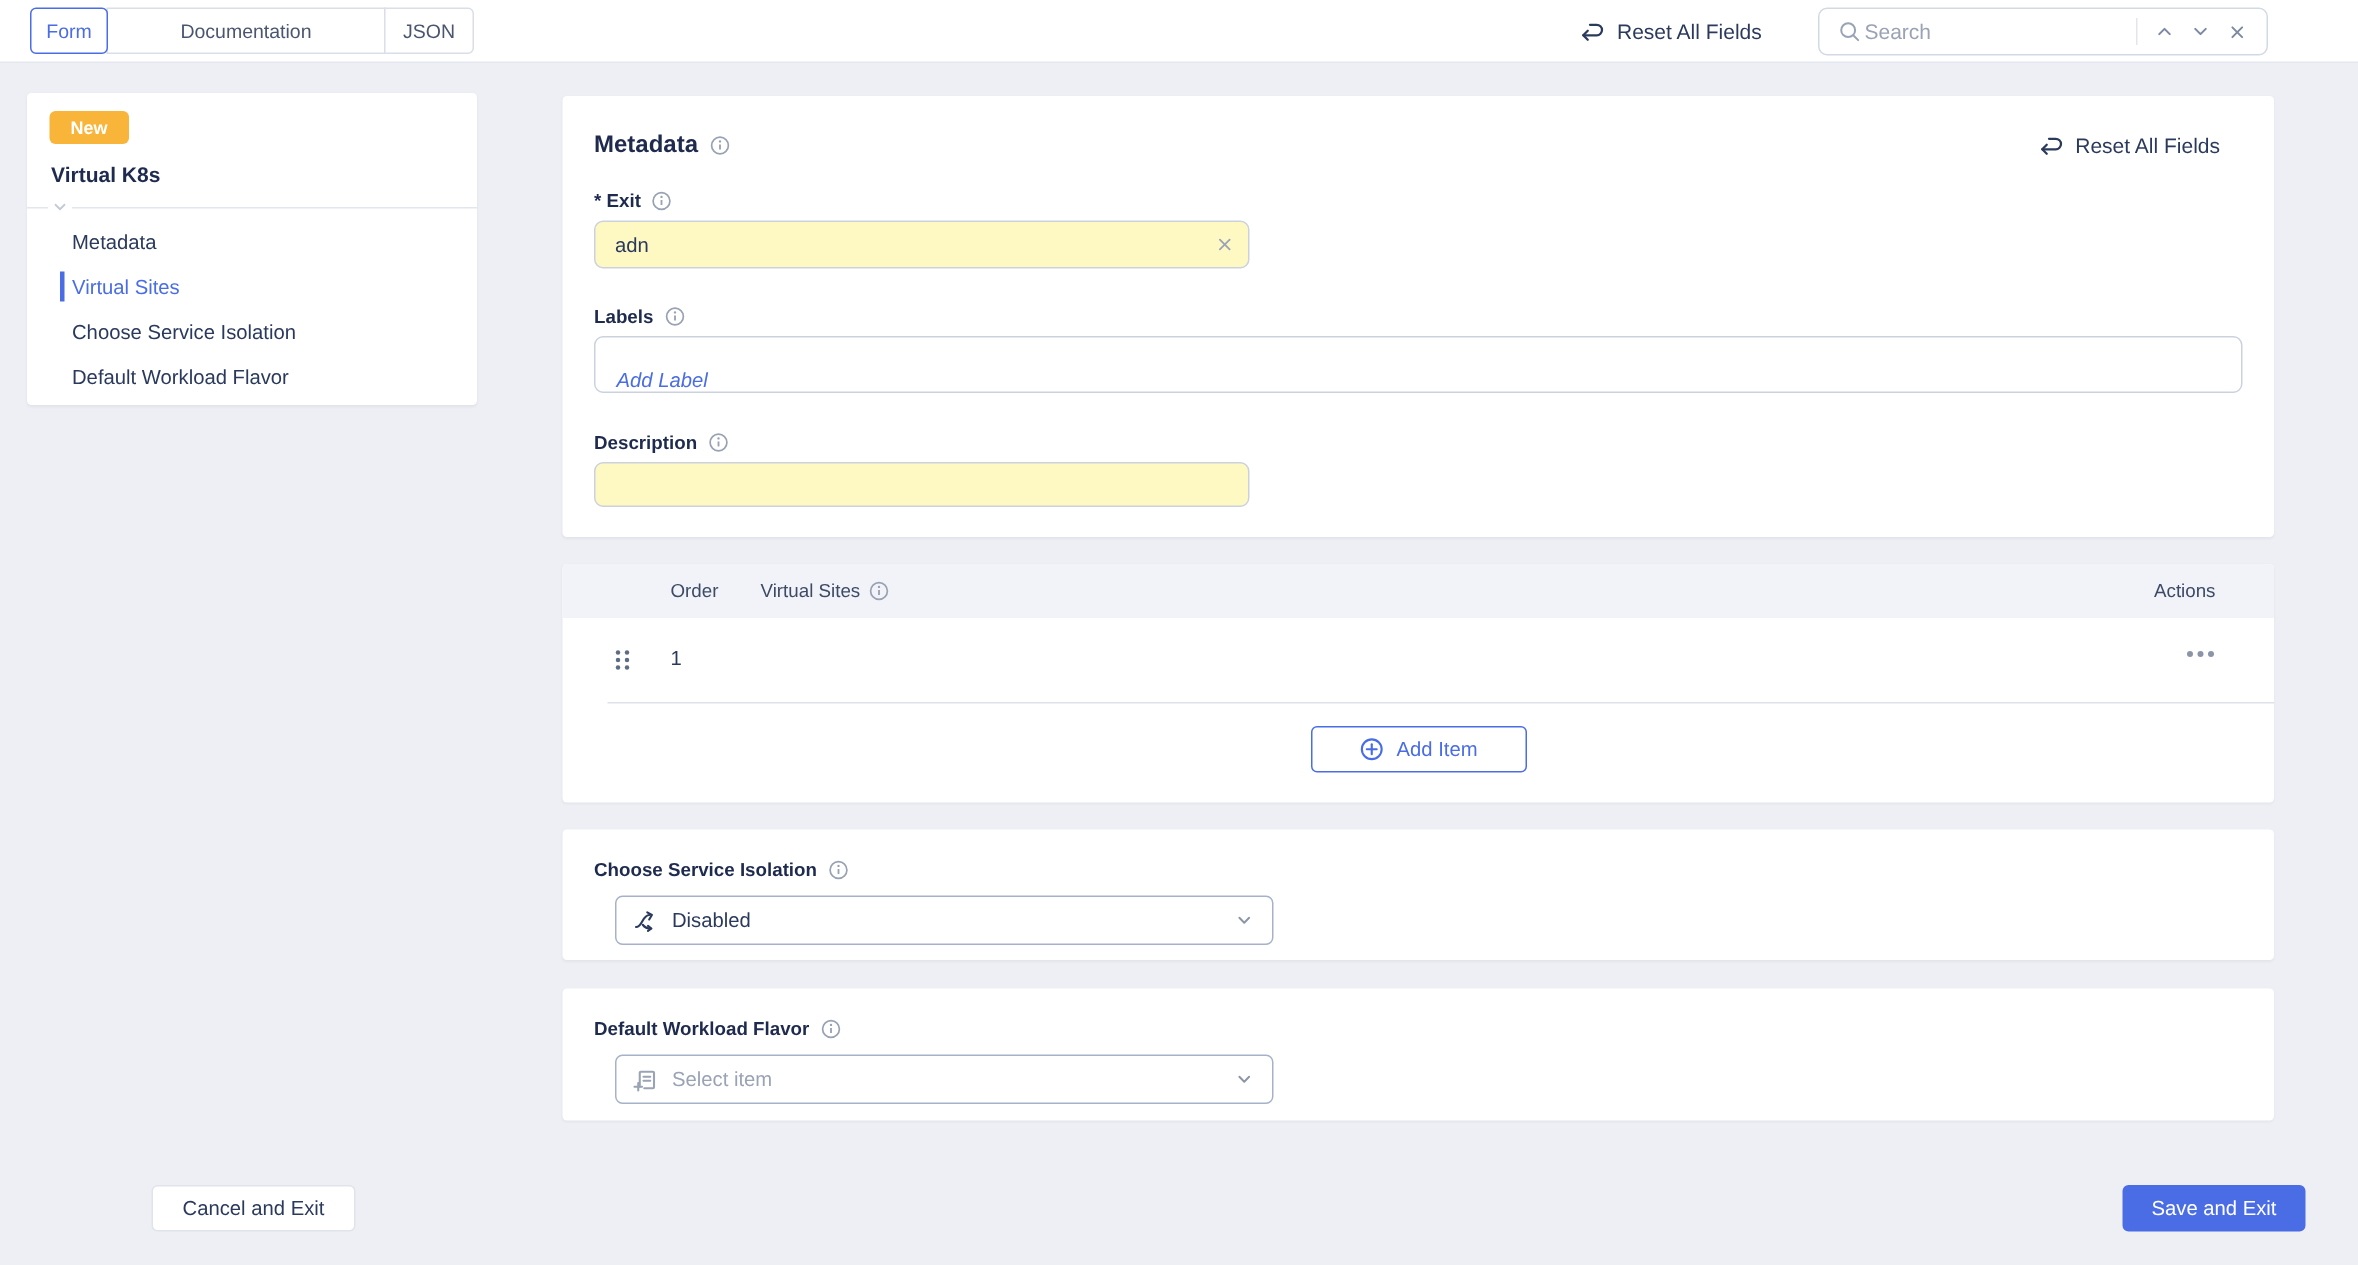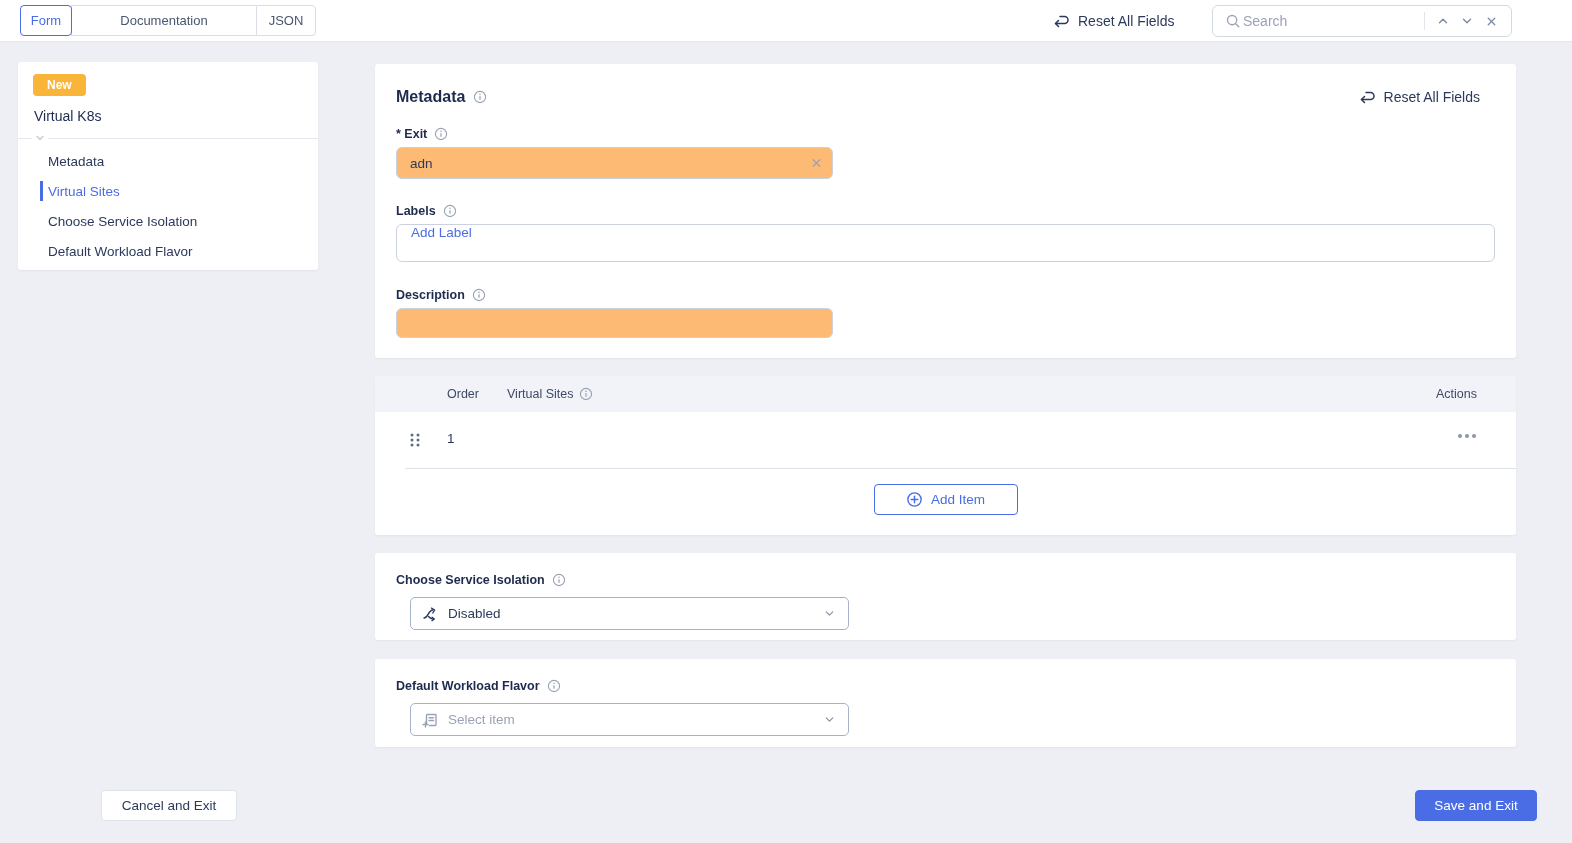--- a/index.html
+++ b/index.html
@@ -18,45 +18,45 @@
   .topbar-reset { position:absolute; left:1052px; top:0; height:42px; display:flex; align-items:center; gap:8px; font-size:14px; color:#2B3A5C; cursor:pointer; }
   .searchbox { position:absolute; left:1212px; top:5px; width:300px; height:32px; border:1px solid #D3D9E3; border-radius:6px; background:#fff; display:flex; align-items:center; padding:0 8px 0 10px; }
   .searchbox input { border:none; outline:none; flex:1; font-size:14px; color:#2B3A5C; min-width:0; font-family:"Liberation Sans",sans-serif; }
   .searchbox input::placeholder { color:#9AA3B5; }
   .search-divider { width:1px; height:18px; background:#E1E5EC; margin:0 6px; }
   .icon-btn { display:flex; align-items:center; justify-content:center; width:24px; height:24px; cursor:pointer; }
 
   
   .sidebar-card { position:absolute; left:18px; top:62px; width:300px; height:208px; background:#fff; border-radius:3px; box-shadow:0 1px 2px rgba(30,42,78,.06); }
   .new-badge { position:absolute; left:15px; top:12px; background:#F9B43A; color:#fff; font-size:12px; font-weight:bold; padding:4px 14px; border-radius:4px;text-align:center; }
-  .sidebar-title { position:absolute; left:16px; top:46px; font-size:14px; font-weight:normal; color:#1E2A4E; }
+  .sidebar-title { position:absolute; left:16px; top:46px; font-size:14px; font-weight:bold; color:#1E2A4E; }
   .sidebar-divider { position:absolute; left:0; top:76px; width:300px; border-top:1px solid #E2E6EE; }
   .divider-caret { position:absolute; left:14px; top:-7px; width:16px; height:12px; background:#fff; display:flex; align-items:center; justify-content:center; }
   .side-nav { position:absolute; left:0; top:84px; width:300px; }
   .nav-item { position:relative; height:30px; display:flex; align-items:center; padding-left:30px; font-size:13.5px; color:#2B3A5C; cursor:pointer; }
   .nav-item.active { color:#4A6DE5; }
   .nav-item.active::before { content:""; position:absolute; left:22px; top:5px; width:3px; height:20px; background:#4A6DE5; }
 
   
   .card { position:absolute; left:375px; width:1141px; background:#fff; border-radius:3px; box-shadow:0 1px 2px rgba(30,42,78,.05); }
   .card-1 { top:64px; height:294px; }
   .card-2 { top:376px; height:159px; }
   .card-3 { top:553px; height:87px; }
   .card-4 { top:659px; height:88px; }
 
   .card-heading { position:absolute; left:21px; top:24px; display:flex; align-items:center; gap:8px; }
   .card-heading .h-text { font-size:16px; font-weight:bold; color:#1E2A4E; }
   .card-reset { position:absolute; right:36px; top:24px; display:flex; align-items:center; gap:8px; font-size:14px; color:#2B3A5C; cursor:pointer; }
 
   .field-label { position:absolute; display:flex; align-items:center; gap:7px; font-size:12.5px; font-weight:bold; color:#1E2A4E; }
   .text-input-wrap { position:absolute; }
-  .text-input { width:100%; height:100%; border:1px solid #CBD2DE; border-radius:6px; padding:0 30px 0 13px; font-size:13.5px; color:#2B3A5C; outline:none; background:#fdba74; font-family:"Liberation Sans",sans-serif; }
+  .text-input { width:100%; height:100%; border:1px solid #CBD2DE; border-radius:6px; padding:0 30px 0 13px; font-size:13.5px; color:#2B3A5C; outline:none; background:#fef9c3; font-family:"Liberation Sans",sans-serif; }
   .clear-x { position:absolute; right:10px; top:50%; transform:translateY(-50%); cursor:pointer; display:flex; }
 
-  .labels-box { position:absolute; left:21px; top:160px; width:1099px; height:38px; border:1px solid #CBD2DE; border-radius:6px; display:flex; align-items:flex-start; padding-left:14px; cursor:pointer; background:#fff; }
+  .labels-box { position:absolute; left:21px; top:160px; width:1099px; height:38px; border:1px solid #CBD2DE; border-radius:6px; display:flex; align-items:flex-end; padding-left:14px; cursor:pointer; background:#fff;font-style:italic; }
   .add-label { color:#4A6DE5; font-size:13.5px; }
 
   
   .tbl-head { position:absolute; left:0; top:0; width:100%; height:36px; background:#F1F3F8; border-radius:3px 3px 0 0; }
   .tbl-head .col { position:absolute; top:0; height:36px; display:flex; align-items:center; gap:6px; font-size:12.5px; font-weight:normal; color:#3D4A66; }
   .col-order { left:72px; }
   .col-vsites { left:132px; }
   .col-actions { right:39px; }
   .tbl-row { position:absolute; left:0; top:36px; width:100%; height:56px; }
   .drag-handle { position:absolute; left:33px; top:19px; cursor:grab; display:flex; }

